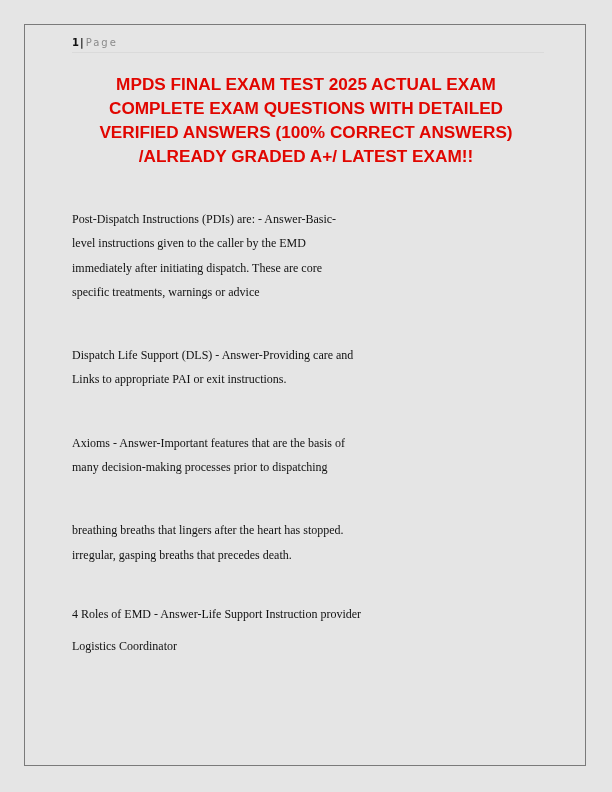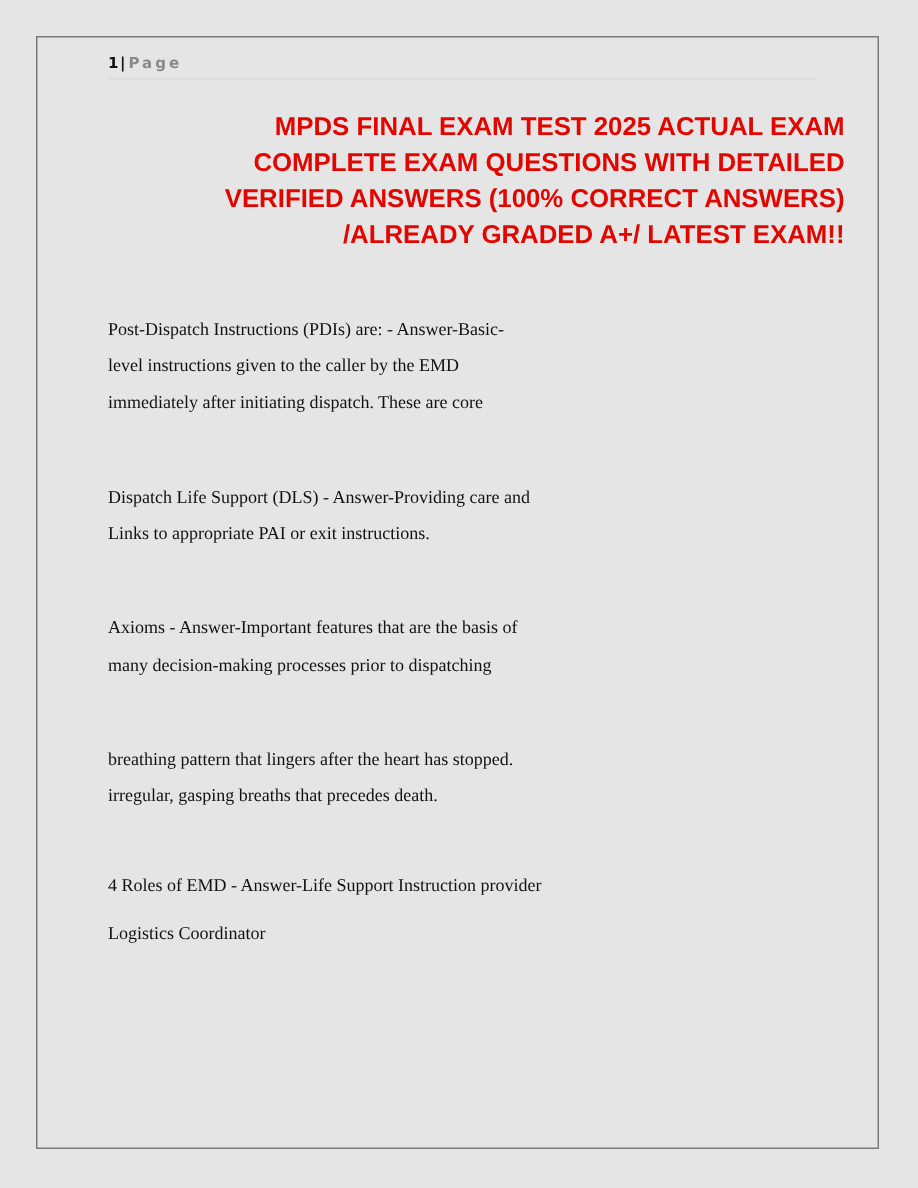--- a/index.html
+++ b/index.html
@@ -26,27 +26,27 @@
       top: 11px;
       width: 472px;
       height: 16px;
       border-bottom: 1px solid #dadada;
       font-family: "DejaVu Sans", sans-serif;
       font-size: 10px;
       line-height: 14px;
     }
     .header .num { color: #111; font-weight: bold; }
     .header .sep { color: #111; font-weight: bold; margin: 0 2px 0 1px; }
-    .header .label { color: #8a8a8a; letter-spacing: 2px; font-weight: bold; }
+    .header .label { color: #8a8a8a; letter-spacing: 2px; }
     .title {
       position: absolute;
       left: 24px;
       top: 47px;
       width: 514px;
-      text-align: right;
+      text-align: center;
       color: #e10600;
       font-family: "Liberation Sans", sans-serif;
       font-weight: bold;
       font-size: 17.2px;
       line-height: 24px;
     }
     .body {
       position: absolute;
       left: 47px;
       top: 182px;
@@ -73,31 +73,32 @@
     <div>COMPLETE EXAM QUESTIONS WITH DETAILED</div>
     <div>VERIFIED ANSWERS (100% CORRECT ANSWERS)</div>
     <div>/ALREADY GRADED A+/ LATEST EXAM!!</div>
   </div>
 
   <div class="body">
     <div class="qa">
       <p>Post-Dispatch Instructions (PDIs) are: - Answer-Basic-</p>
       <p>level instructions given to the caller by the EMD</p>
       <p>immediately after initiating dispatch. These are core</p>
+      <p>specific treatments, warnings or advice</p>
     </div>
     <div class="qa">
       <p>Dispatch Life Support (DLS) - Answer-Providing care and</p>
       <p>Links to appropriate PAI or exit instructions.</p>
     </div>
     <div class="qa">
       <p>Axioms - Answer-Important features that are the basis of</p>
       <p>many decision-making processes prior to dispatching</p>
     </div>
     <div class="qa" style="margin-bottom:31px;">
-      <p>breathing pattern that lingers after the heart has stopped.</p>
+      <p>breathing breaths that lingers after the heart has stopped.</p>
       <p>irregular, gasping breaths that precedes death.</p>
     </div>
     <div class="roles">
       <p>4 Roles of EMD - Answer-Life Support Instruction provider</p>
       <p>Logistics Coordinator</p>
     </div>
   </div>
 </div>
 
 </body></html>

